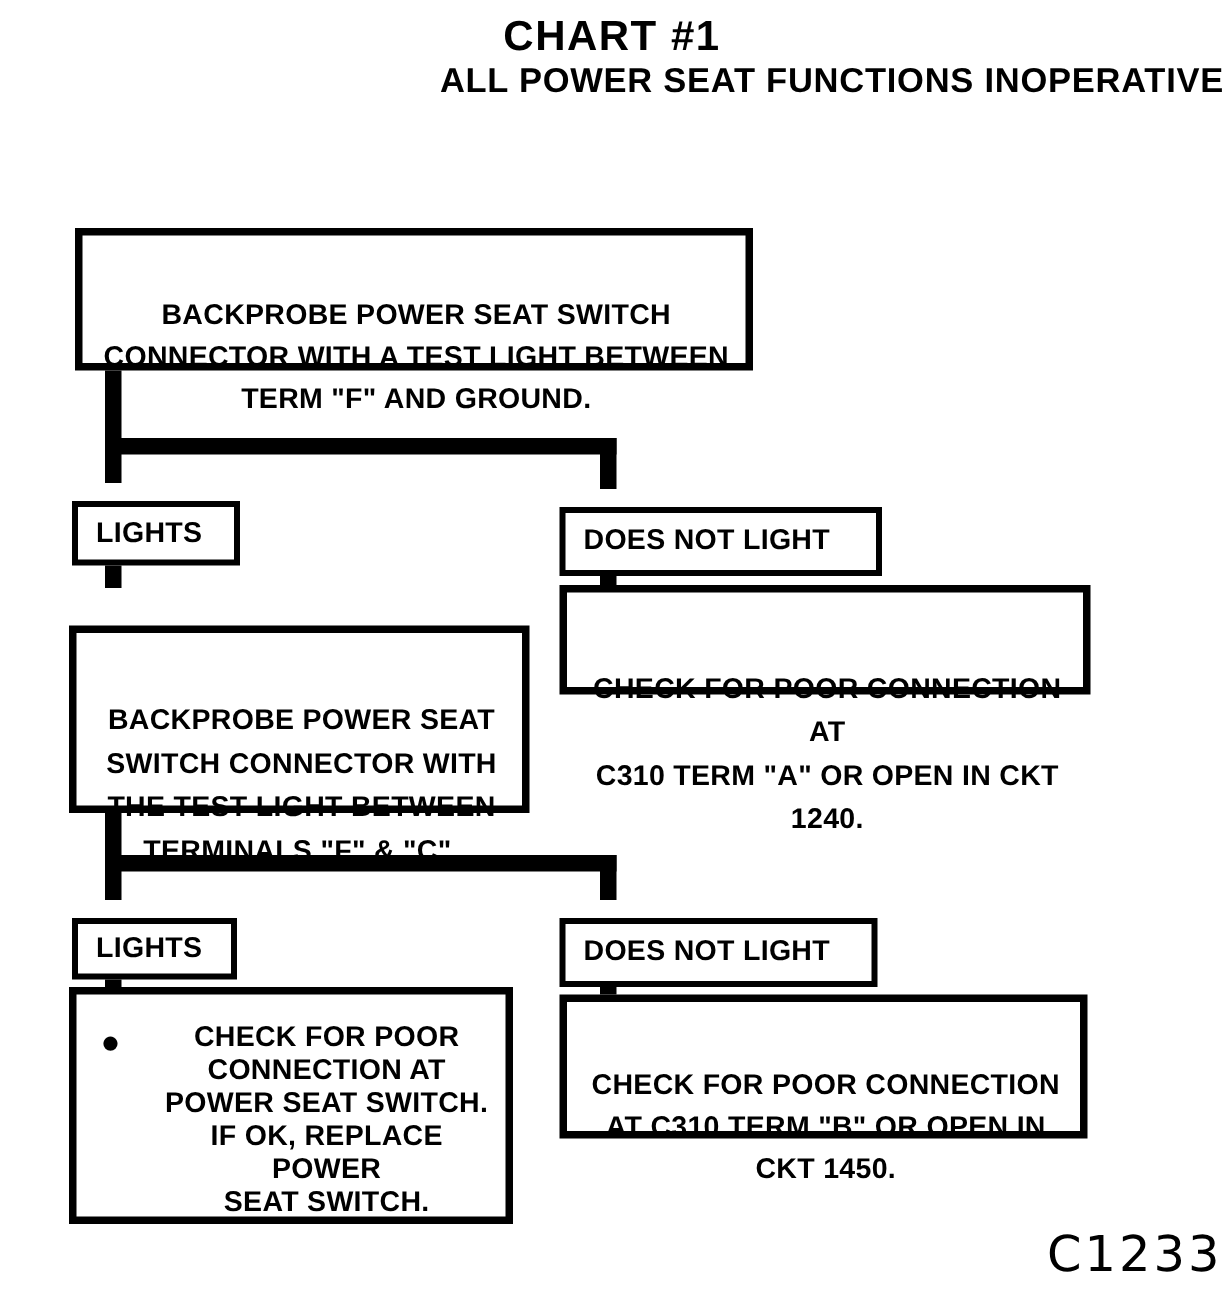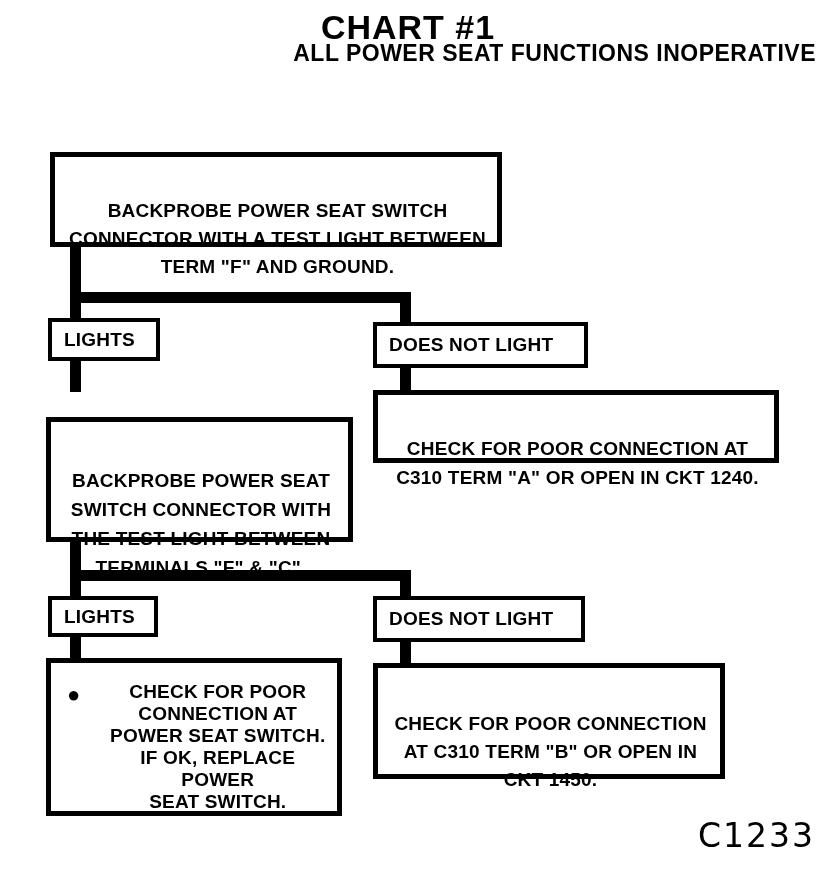--- a/index.html
+++ b/index.html
@@ -14,21 +14,21 @@
     width: 816px;
     height: 874px;
     background: var(--paper);
     overflow: hidden;
     color: var(--ink);
   }
   .title {
     position: absolute;
     top: 8px; left: 0; width: 816px;
     text-align: center;
-    font-size: 34px;
+    font-size: 28px;
     font-weight: bold;
     letter-spacing: 1px;
   }
   .subtitle {
     position: absolute;
     top: 40px; left: 0; width: 816px;
     text-align: right;
     font-size: 23px;
     font-weight: bold;
     letter-spacing: 0.5px;
@@ -45,20 +45,21 @@
     z-index: 2;
     text-align: center;
   }
   .node .txt { white-space: pre-line; }
   .label-node {
     display: flex;
     align-items: center;
     padding-left: 12px;
     font-size: 19px;
     border-width: 4px;
+    margin-top: 16px;
   }
   .big-node { padding: 12px 10px 8px 13px; }
   .bullet-node {
     display: flex;
     align-items: flex-start;
     padding: 18px 8px 8px 16px;
   }
   .bullet-node .bullet {
     font-size: 22px;
     line-height: 27px;
@@ -105,21 +106,21 @@
   <div class="node label-node" style="left:373px; top:322px; width:215px; height:46px;">
     <span>DOES NOT LIGHT</span>
   </div>
 
   <div class="node big-node" style="left:46px; top:388px; width:307px; height:125px; line-height:29px; padding-top:15px;margin-top:29px;">
     <div class="txt">BACKPROBE POWER SEAT
 SWITCH CONNECTOR WITH
 THE TEST LIGHT BETWEEN
 TERMINALS "F" &amp; "C".</div>
   </div>
-  <div class="node big-node" style="left:373px; top:390px; width:406px; height:73px; line-height:29px; padding-top:10px;">
+  <div class="node big-node" style="left:373px; top:390px; width:354px; height:73px; line-height:29px; padding-top:21px;">
     <div class="txt">CHECK FOR POOR CONNECTION AT
 C310 TERM "A" OR OPEN IN CKT 1240.</div>
   </div>
 
   <div class="line" style="left:70px; top:510px; width:11px; height:90px;"></div>
   <div class="line" style="left:70px; top:570px; width:341px; height:11px;"></div>
   <div class="line" style="left:400px; top:570px; width:11px; height:30px;"></div>
   <div class="line" style="left:70px; top:632px; width:11px; height:30px;"></div>
   <div class="line" style="left:400px; top:638px; width:11px; height:29px;"></div>
 
@@ -131,21 +132,21 @@
   </div>
 
   <div class="node bullet-node" style="left:46px; top:658px; width:296px; height:158px;">
     <span class="bullet">●</span>
     <div class="txt">CHECK FOR POOR
 CONNECTION AT
 POWER SEAT SWITCH.
 IF OK, REPLACE POWER
 SEAT SWITCH.</div>
   </div>
-  <div class="node big-node" style="left:373px; top:663px; width:352px; height:116px; padding-top:14px;">
+  <div class="node big-node" style="left:373px; top:663px; width:352px; height:96px; padding-top:14px;">
     <div class="txt">CHECK FOR POOR CONNECTION
 AT C310 TERM "B" OR OPEN IN
 CKT 1450.</div>
   </div>
 
   <div class="figure-code">C1233S</div>
 
 </div>
 
 </body></html>

